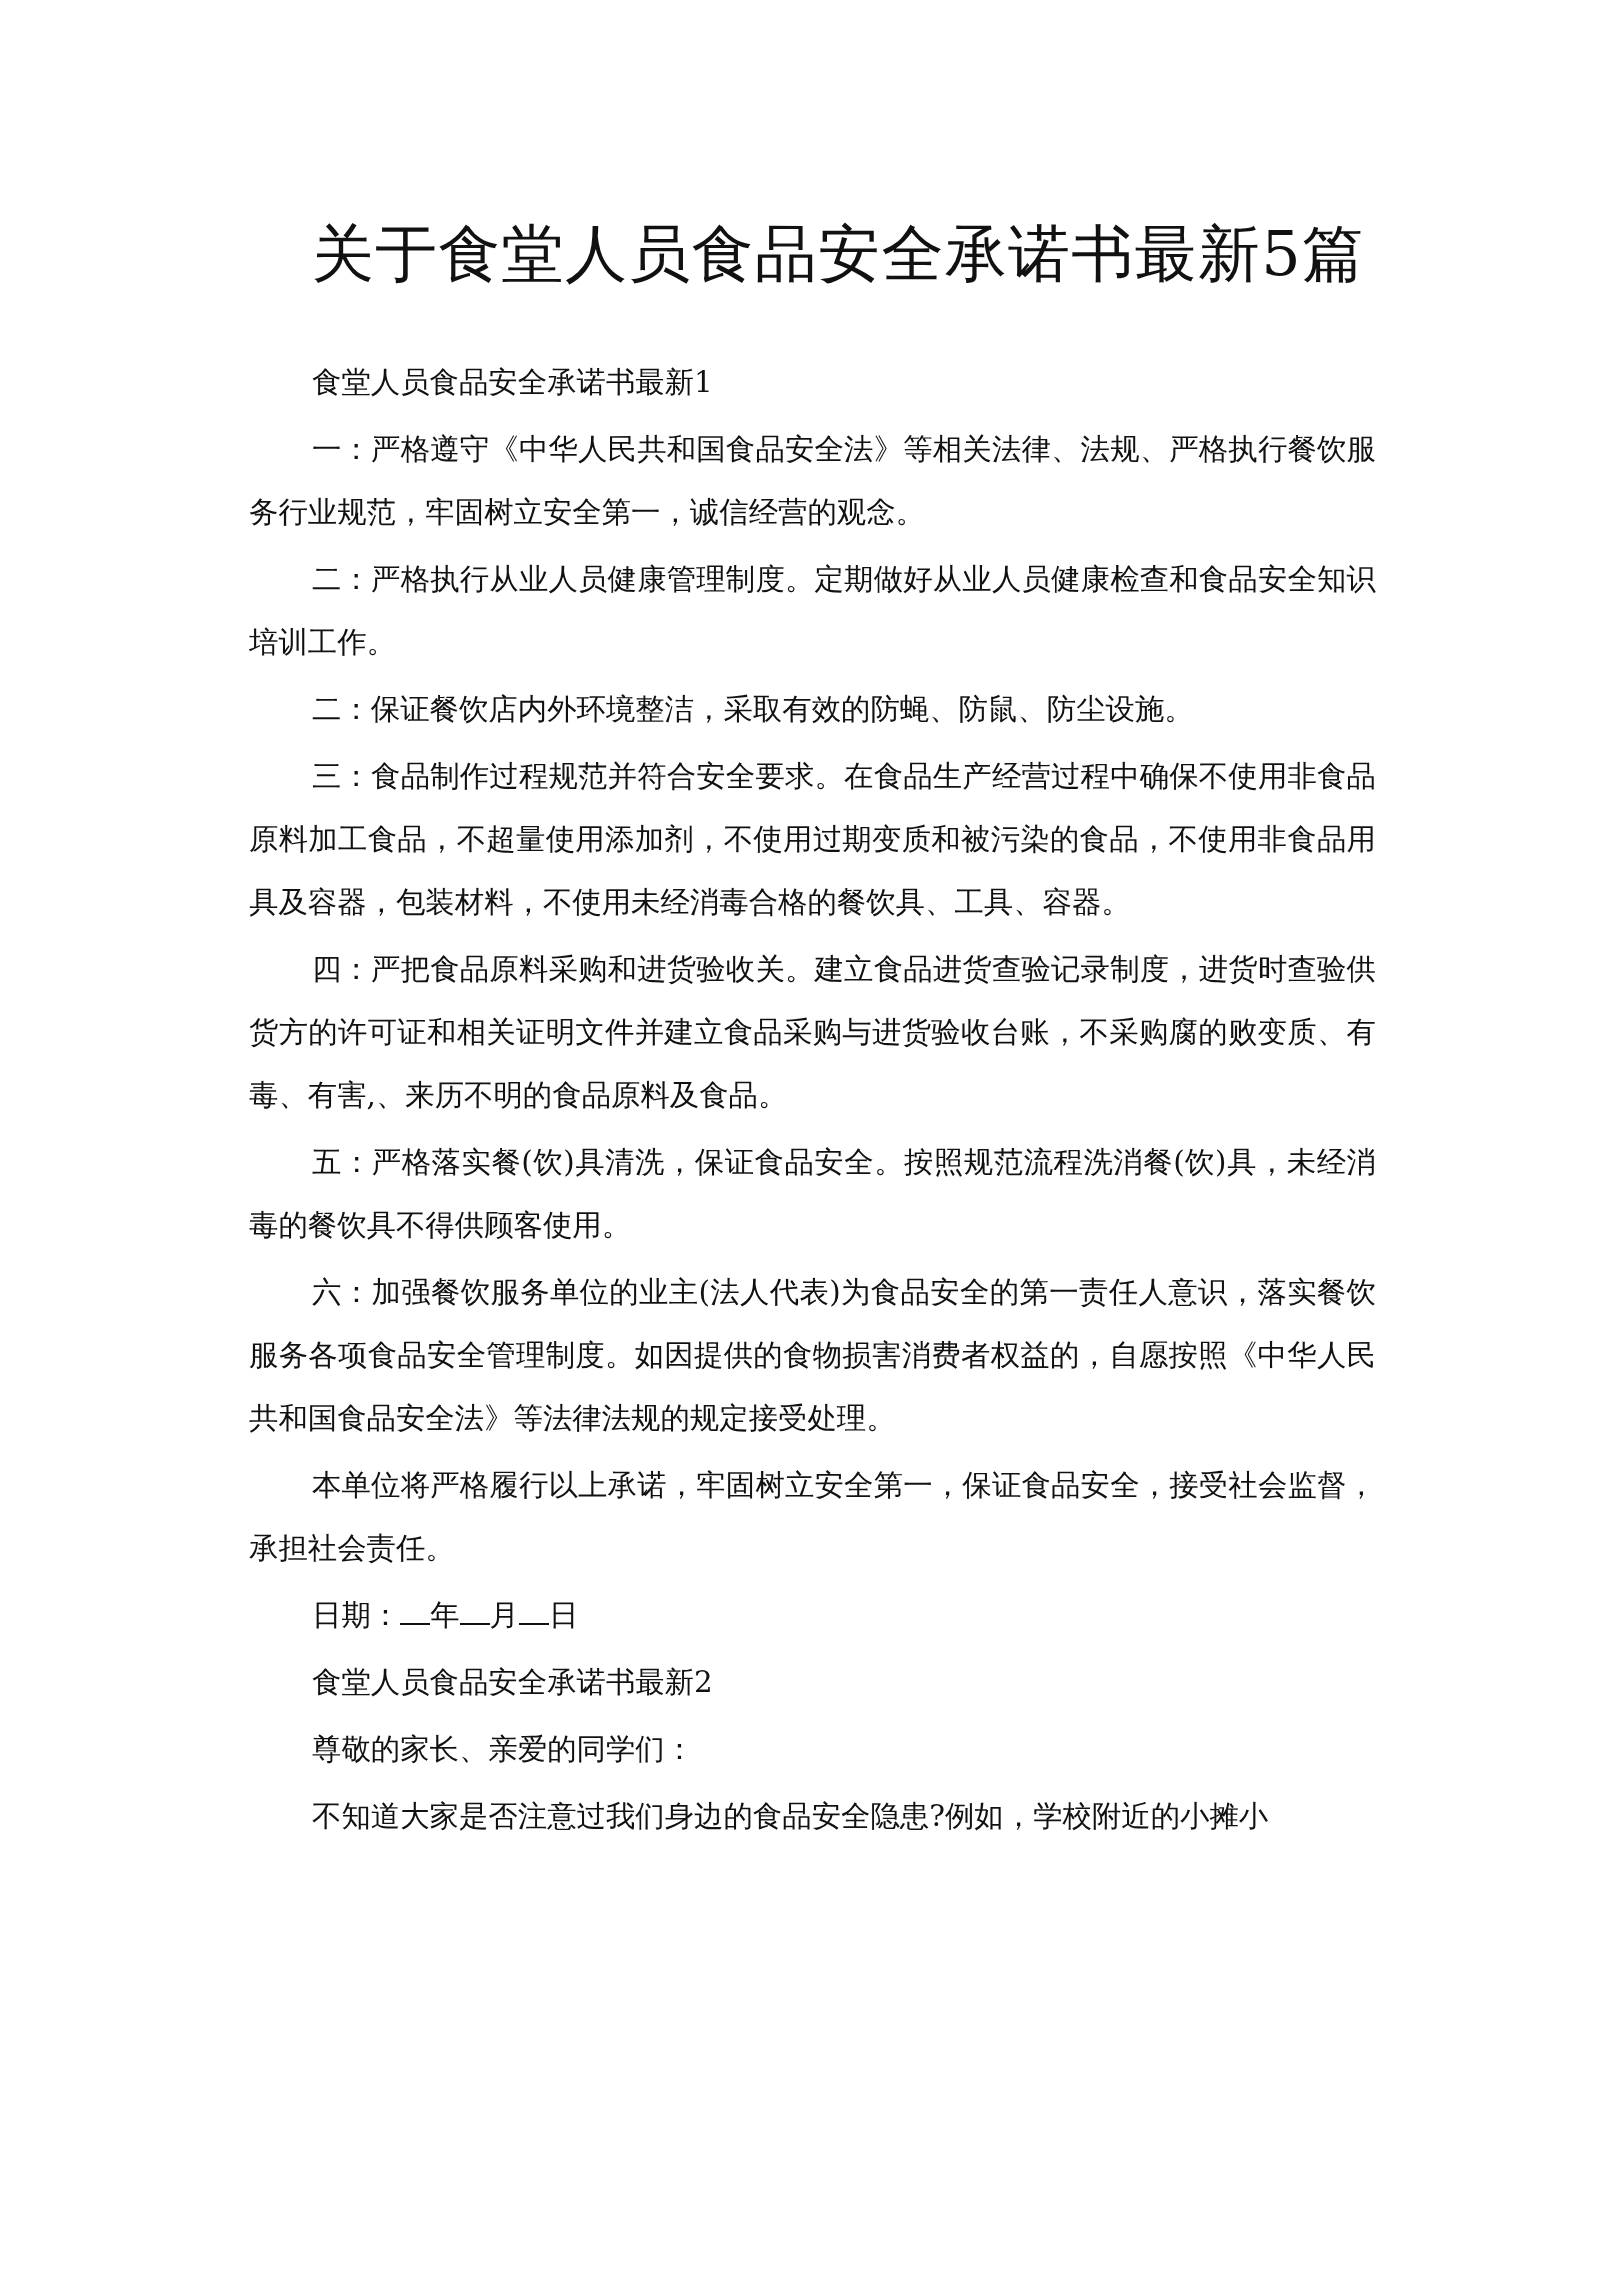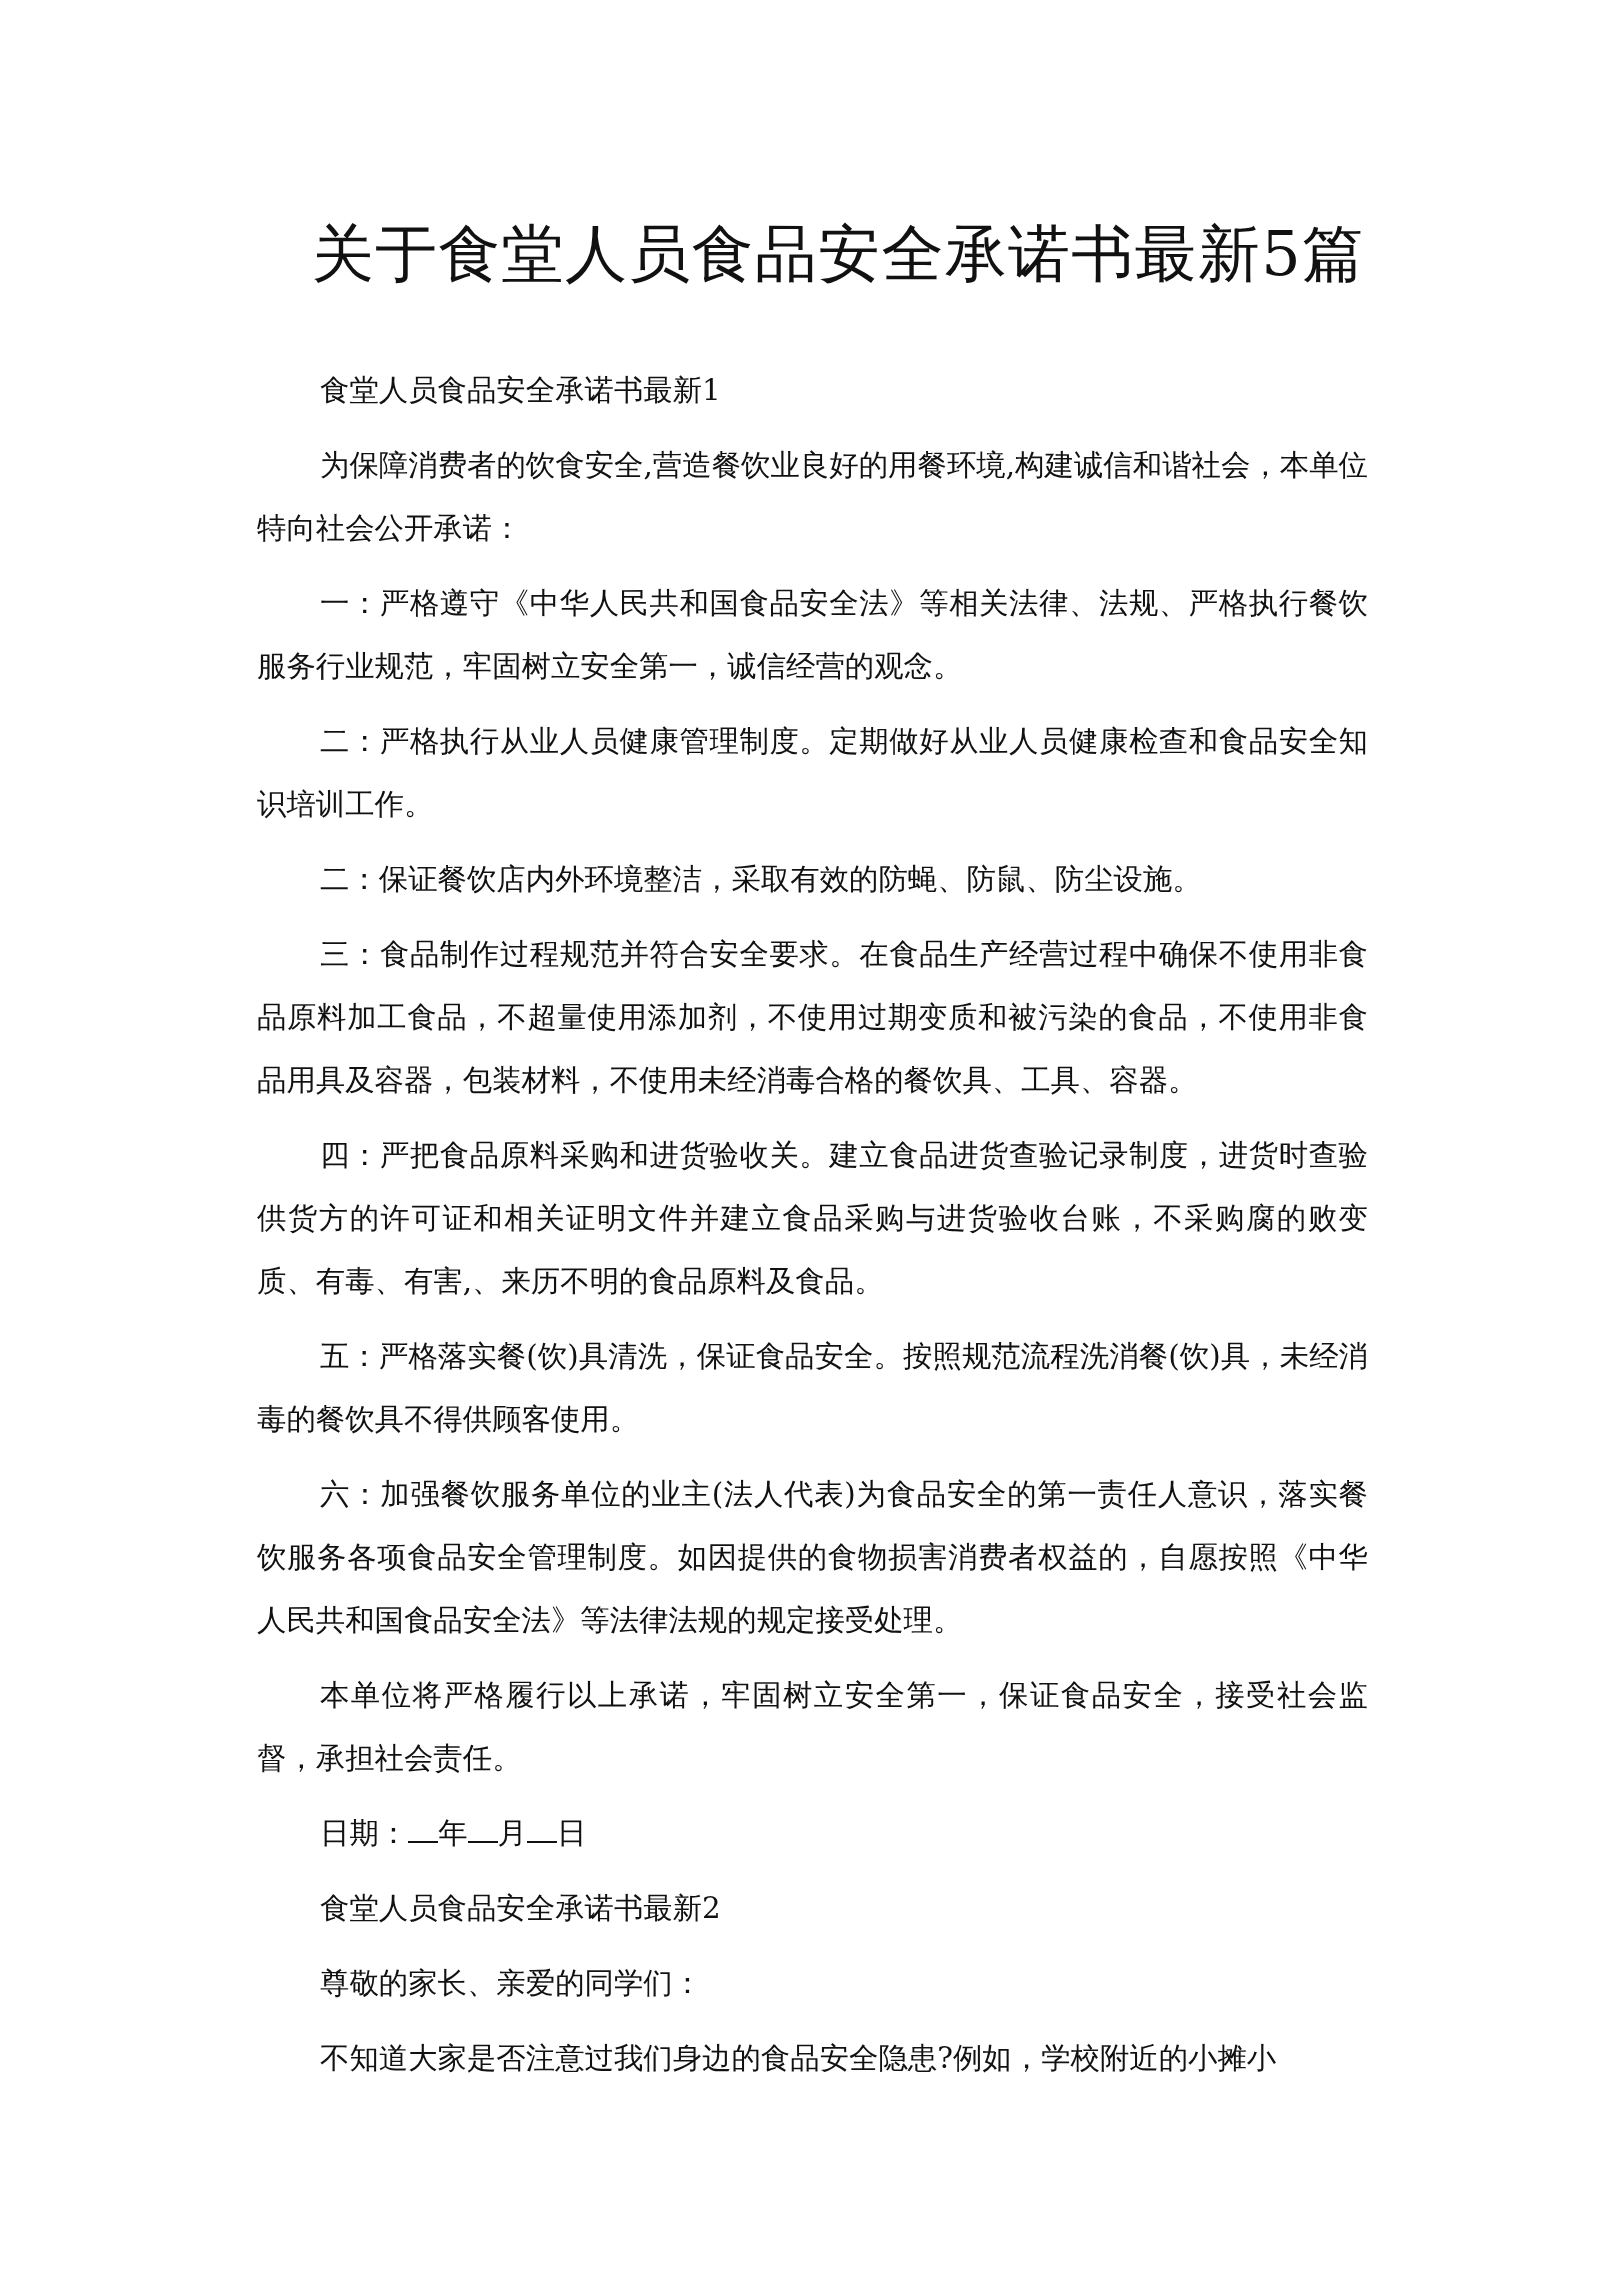--- a/index.html
+++ b/index.html
@@ -38,21 +38,21 @@
     .body-text {
       position: absolute;
       left: 245px;
       top: 347px;
       width: 1135px;
       font-size: 29.4px;
       line-height: 63px;
       margin: 0;
     }
     .para {
-      margin: 12px;
+      margin: 4px;
       text-indent: 63px;
       text-align: justify;
       text-justify: inter-ideograph;
       word-break: break-all;
     }
     .blank {
       display: inline-block;
       border-bottom: 2px solid #111;
       height: 23.6px;
       vertical-align: baseline;
@@ -61,21 +61,20 @@
     .blank.date { width: 30px; }
   </style>
 </head>
 <body>
 
 <div class="page">
   <h1 class="title">关于食堂人员食品安全承诺书最新5篇</h1>
 
   <div class="body-text">
     <p class="para">食堂人员食品安全承诺书最新1</p>
-    <p class="para">为保障消费者的饮食安全,营造餐饮业良好的用餐环境,构建诚信和谐社会，本单位特向社会公开承诺：</p>
     <p class="para">一：严格遵守《中华人民共和国食品安全法》等相关法律、法规、严格执行餐饮服务行业规范，牢固树立安全第一，诚信经营的观念。</p>
     <p class="para">二：严格执行从业人员健康管理制度。定期做好从业人员健康检查和食品安全知识培训工作。</p>
     <p class="para">二：保证餐饮店内外环境整洁，采取有效的防蝇、防鼠、防尘设施。</p>
     <p class="para">三：食品制作过程规范并符合安全要求。在食品生产经营过程中确保不使用非食品原料加工食品，不超量使用添加剂，不使用过期变质和被污染的食品，不使用非食品用具及容器，包装材料，不使用未经消毒合格的餐饮具、工具、容器。</p>
     <p class="para">四：严把食品原料采购和进货验收关。建立食品进货查验记录制度，进货时查验供货方的许可证和相关证明文件并建立食品采购与进货验收台账，不采购腐的败变质、有毒、有害,、来历不明的食品原料及食品。</p>
     <p class="para">五：严格落实餐(饮)具清洗，保证食品安全。按照规范流程洗消餐(饮)具，未经消毒的餐饮具不得供顾客使用。</p>
     <p class="para">六：加强餐饮服务单位的业主(法人代表)为食品安全的第一责任人意识，落实餐饮服务各项食品安全管理制度。如因提供的食物损害消费者权益的，自愿按照《中华人民共和国食品安全法》等法律法规的规定接受处理。</p>
     <p class="para">本单位将严格履行以上承诺，牢固树立安全第一，保证食品安全，接受社会监督，承担社会责任。</p>
 
     <p class="para">

